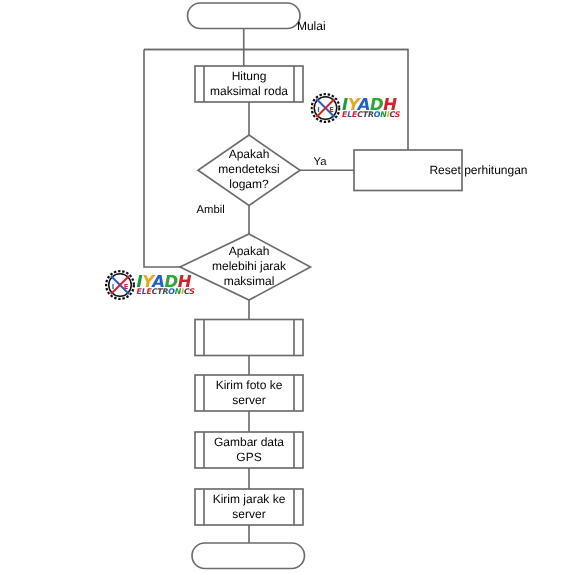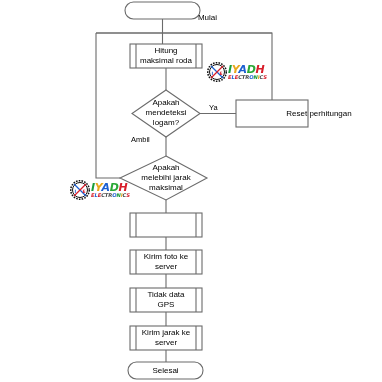--- a/index.html
+++ b/index.html
@@ -153,27 +153,26 @@
   <div class="node-label" style="left:236px; top:100px; width:72px; height:27px;margin-left:47px;">Reset perhitungan</div>
 
   <div class="node-label" style="left:124px; top:158px; width:84px; height:40px;">Apakah
 melebihi jarak
 maksimal</div>
 
 
   <div class="node-label" style="left:136px; top:250px; width:60px; height:24px;">Kirim foto ke
 server</div>
 
-  <div class="node-label" style="left:136px; top:288px; width:60px; height:24px;">Tidak data
+  <div class="node-label" style="left:136px; top:288px; width:60px; height:24px;">Gambar data
 GPS</div>
 
   <div class="node-label" style="left:136px; top:326px; width:60px; height:24px;">Kirim jarak ke
 server</div>
 
-  <div class="node-label" style="left:128px; top:362px; width:75px; height:17px;">Selesai</div>
 
   <div class="edge-label" style="left:209px; top:103px;">Ya</div>
 
   <div class="edge-label" style="left:131px; top:135px;">Ambil</div>
 
   <div class="watermark" style="left:207px; top:62px;">
     <div class="wm-badge">
       <svg viewBox="0 0 40 40" width="20" height="20">
         <g>
           <circle cx="20" cy="20" r="18.5" fill="none" stroke="#111111" stroke-width="3" stroke-dasharray="3.2 2.4"></circle>

